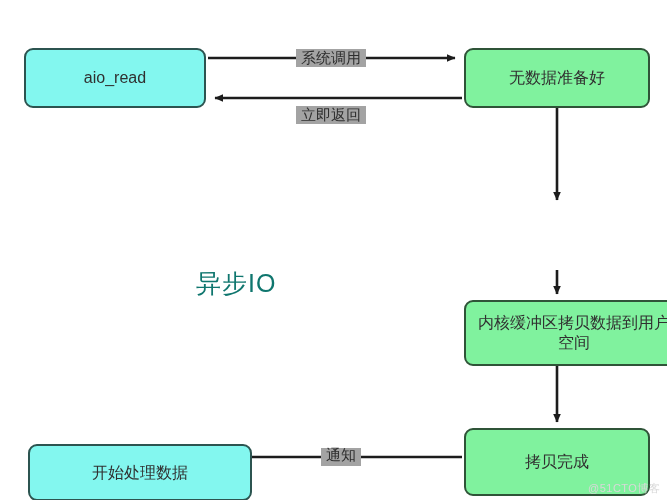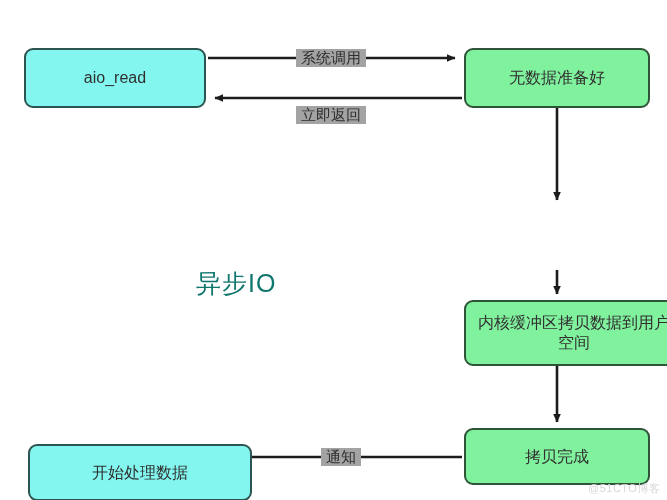--- a/index.html
+++ b/index.html
@@ -123,27 +123,27 @@
 
 
 
   <div class="node cyan node-mono" style="left:24px; top:48px; width:182px; height:60px;">aio_read</div>
 
   <div class="node green" style="left:464px; top:48px; width:186px; height:60px;">无数据准备好</div>
 
 
   <div class="node green" style="left:464px; top:300px; width:220px; height:66px;">内核缓冲区拷贝数据到用户空间</div>
 
-  <div class="node green" style="left:464px; top:428px; width:186px; height:57px;">拷贝完成</div>
+  <div class="node green" style="left:464px; top:428px; width:186px; height:68px;">拷贝完成</div>
 
   <div class="node cyan" style="left:28px; top:428px; width:224px; height:57px;margin-top:16px;">开始处理数据</div>
 
   <div class="edge-label" style="left:296px; top:49px;">系统调用</div>
 
   <div class="edge-label" style="left:296px; top:106px;">立即返回</div>
 
-  <div class="edge-label" style="left:321px; top:448px;">通知</div>
+  <div class="edge-label" style="left:321px; top:448px;font-family:Liberation Mono, monospace;">通知</div>
 
   <div class="center-title" style="left:196px; top:267px;">异步IO</div>
 
   <div class="watermark" style="left:588px; top:481px;text-align:right;">@51CTO博客</div>
 
 </div>
 
 </body></html>

